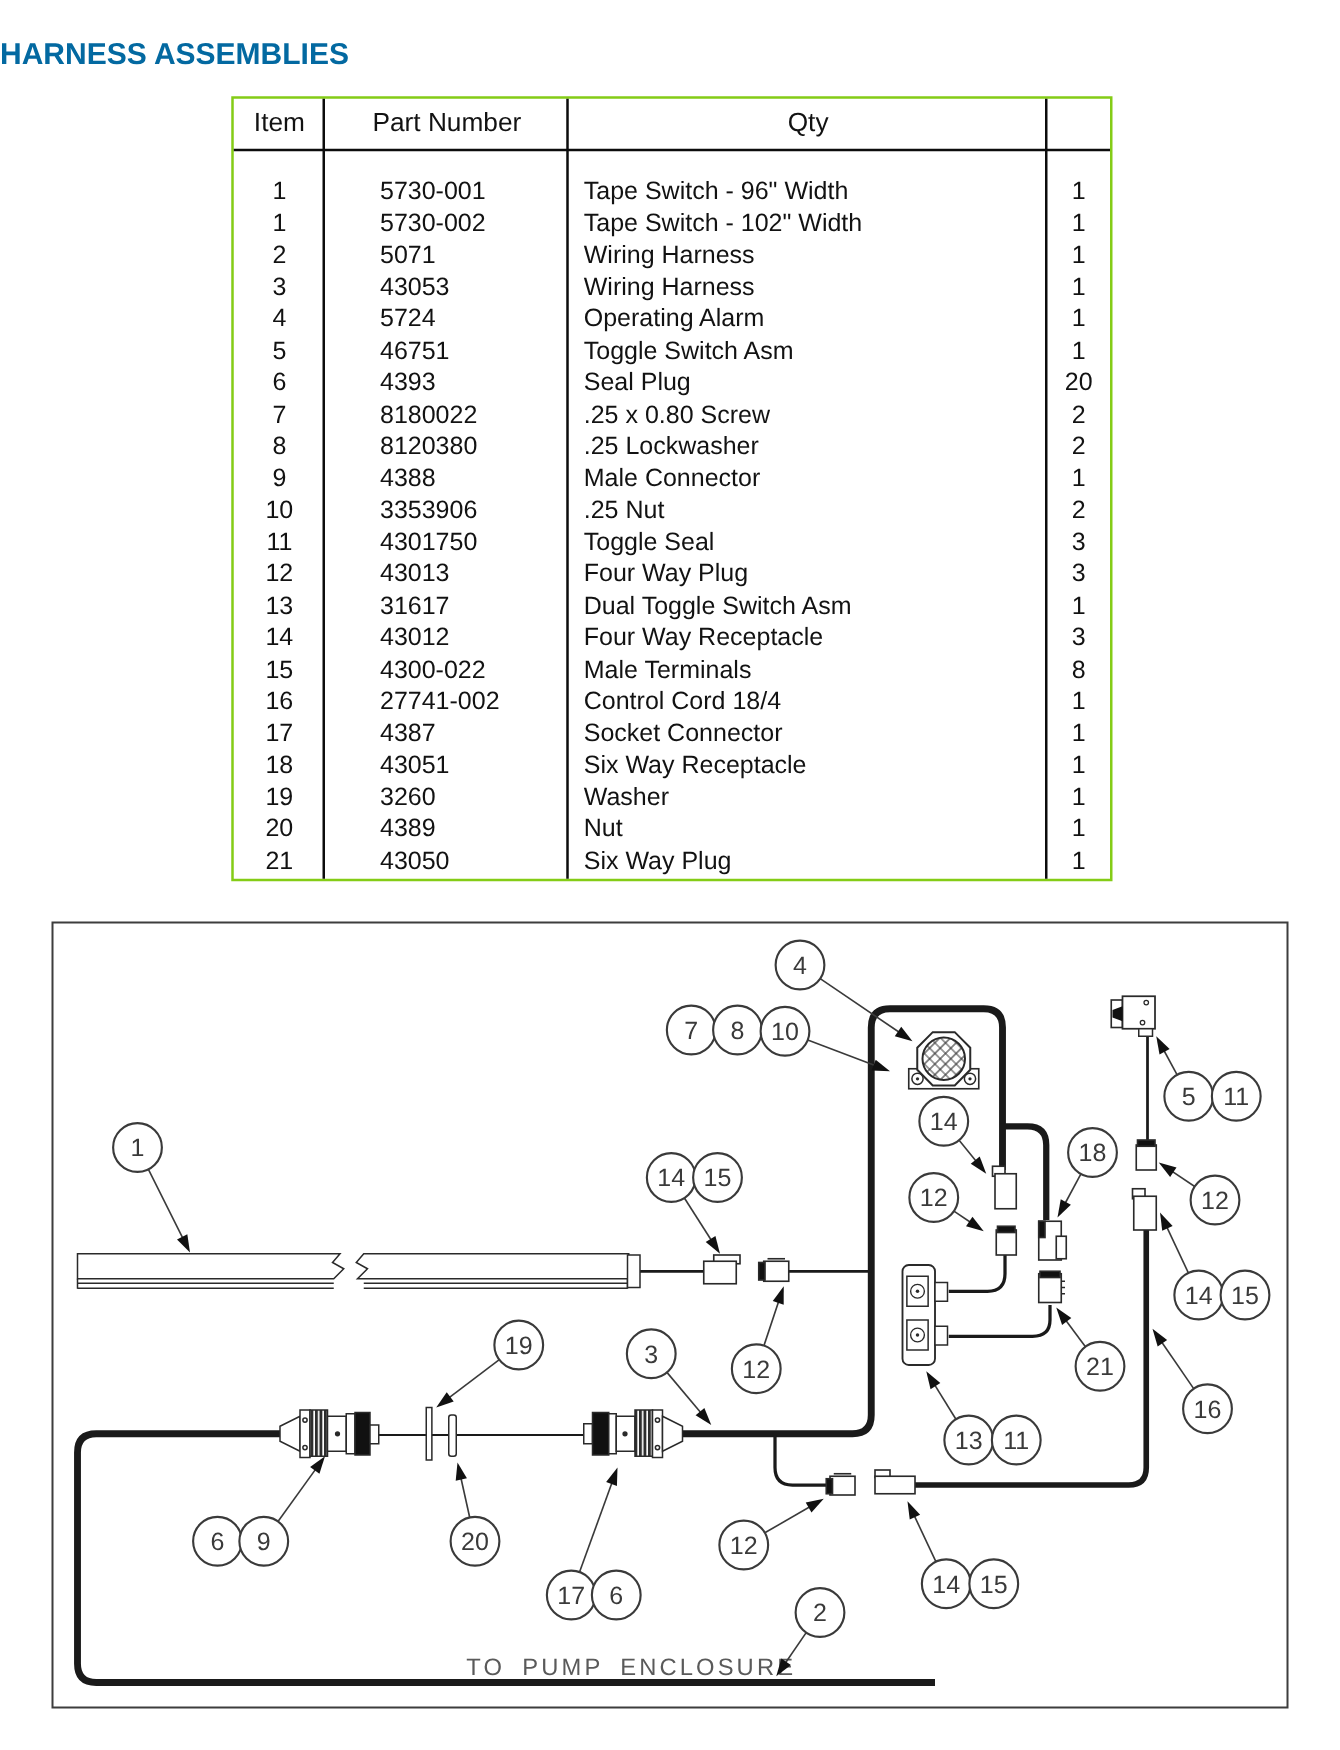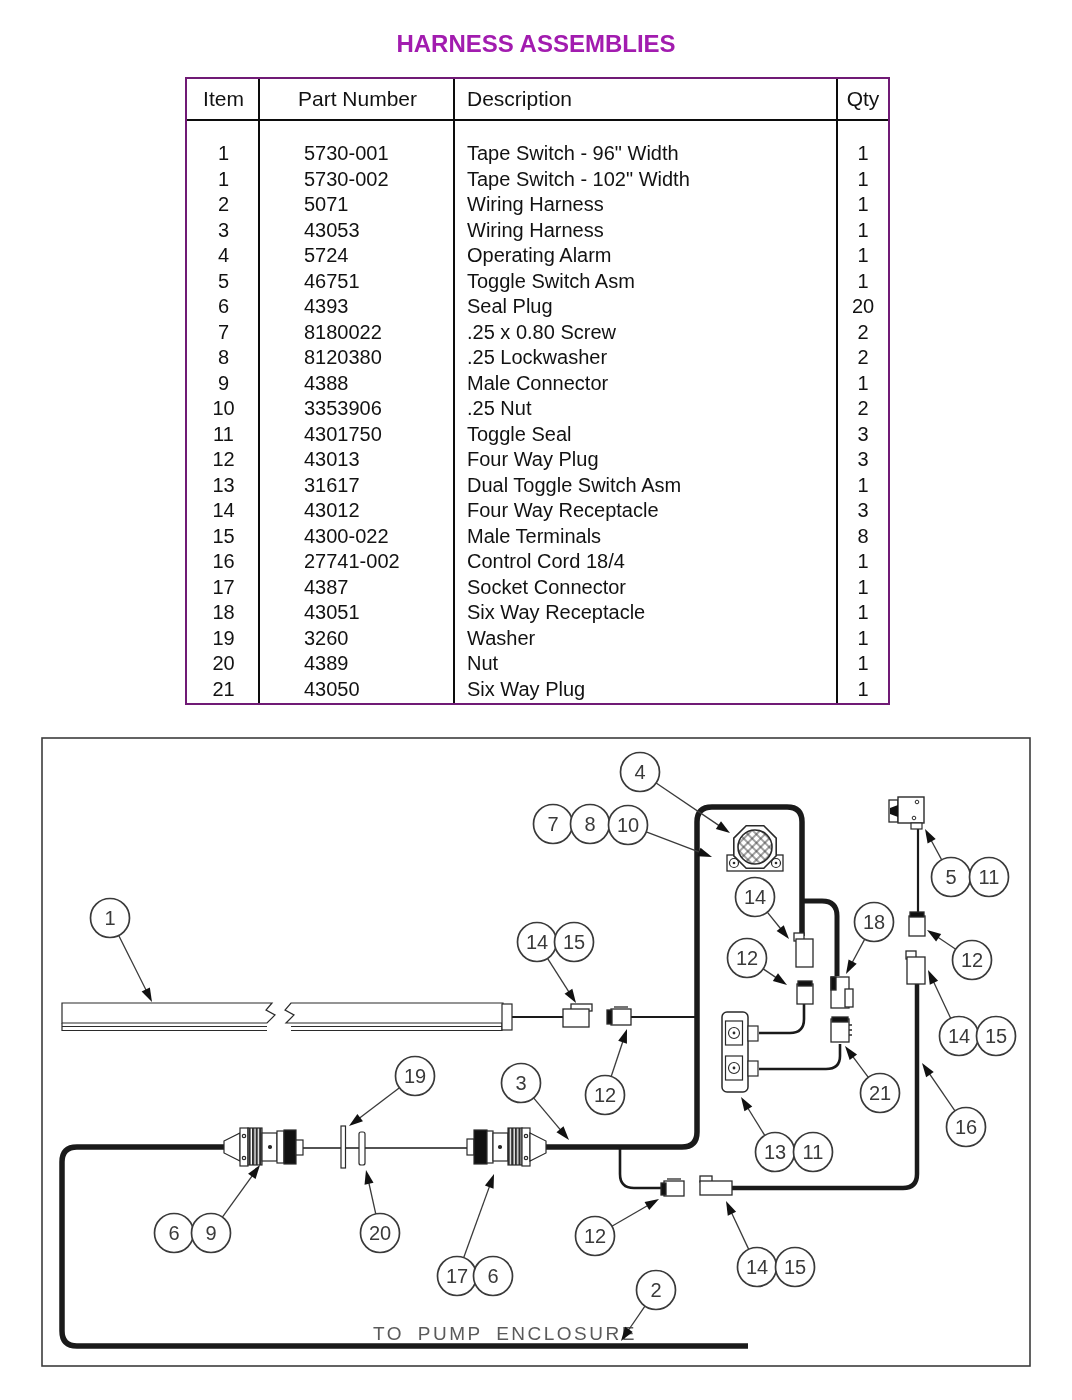--- a/index.html
+++ b/index.html
@@ -1,22 +1,22 @@
 <!DOCTYPE html>
 <html><head>
 <meta charset="utf-8">
 <style>
   html,body{margin:0;padding:0;background:#e8e8e8;}
   .page{position:relative;width:1072px;height:1400px;background:#ffffff;
         font-family:"Liberation Sans",sans-serif;color:#111;overflow:hidden;margin:0 auto;}
-  .title{position:absolute;left:0;right:0;top:30px;text-align:center;
-         font-size:24px;font-weight:bold;letter-spacing:0px;color:#a21caf;}
+  .title{position:absolute;left:0;right:0;top:30px;
+         font-size:24px;font-weight:bold;letter-spacing:0px;color:#0369a1;}
   
   .parts-table{position:absolute;left:185px;top:77px;width:705px;height:628px;
-               border:2px solid #701a75;box-sizing:border-box;font-size:20px;color:#121212;}
+               border:2px solid #84cc16;box-sizing:border-box;font-size:20px;color:#121212;}
   .col-sep{position:absolute;top:0;bottom:0;width:2px;background:#0c0c0c;}
   .sep1{left:71px}.sep2{left:266px}.sep3{left:649px}
   .thead{display:grid;grid-template-columns:73px 195px 383px 50px;height:40px;
          border-bottom:2px solid #0c0c0c;align-items:center;font-size:21px;}
   .thead .hc{text-align:center;}
   .thead .hl{text-align:left;padding-left:12px;}
   .tbody{padding-top:20px;}
   .trow{display:grid;grid-template-columns:73px 195px 383px 50px;height:25.5px;
         line-height:25.5px;white-space:nowrap;}
   .td.c0{text-align:center;}
@@ -33,21 +33,20 @@
 
   <div class="title">HARNESS ASSEMBLIES</div>
 
   <div class="parts-table">
     <div class="col-sep sep1"></div>
     <div class="col-sep sep2"></div>
     <div class="col-sep sep3"></div>
     <div class="thead">
       <div class="hc">Item</div>
       <div class="hc">Part Number</div>
-      <div class="hl">Description</div>
       <div class="hc">Qty</div>
     </div>
     <div class="tbody" id="table-body">
         <div class="trow">
           <div class="td c0">1</div>
           <div class="td c1">5730-001</div>
           <div class="td c2">Tape Switch - 96" Width</div>
           <div class="td c3">1</div>
         </div>
         <div class="trow">

